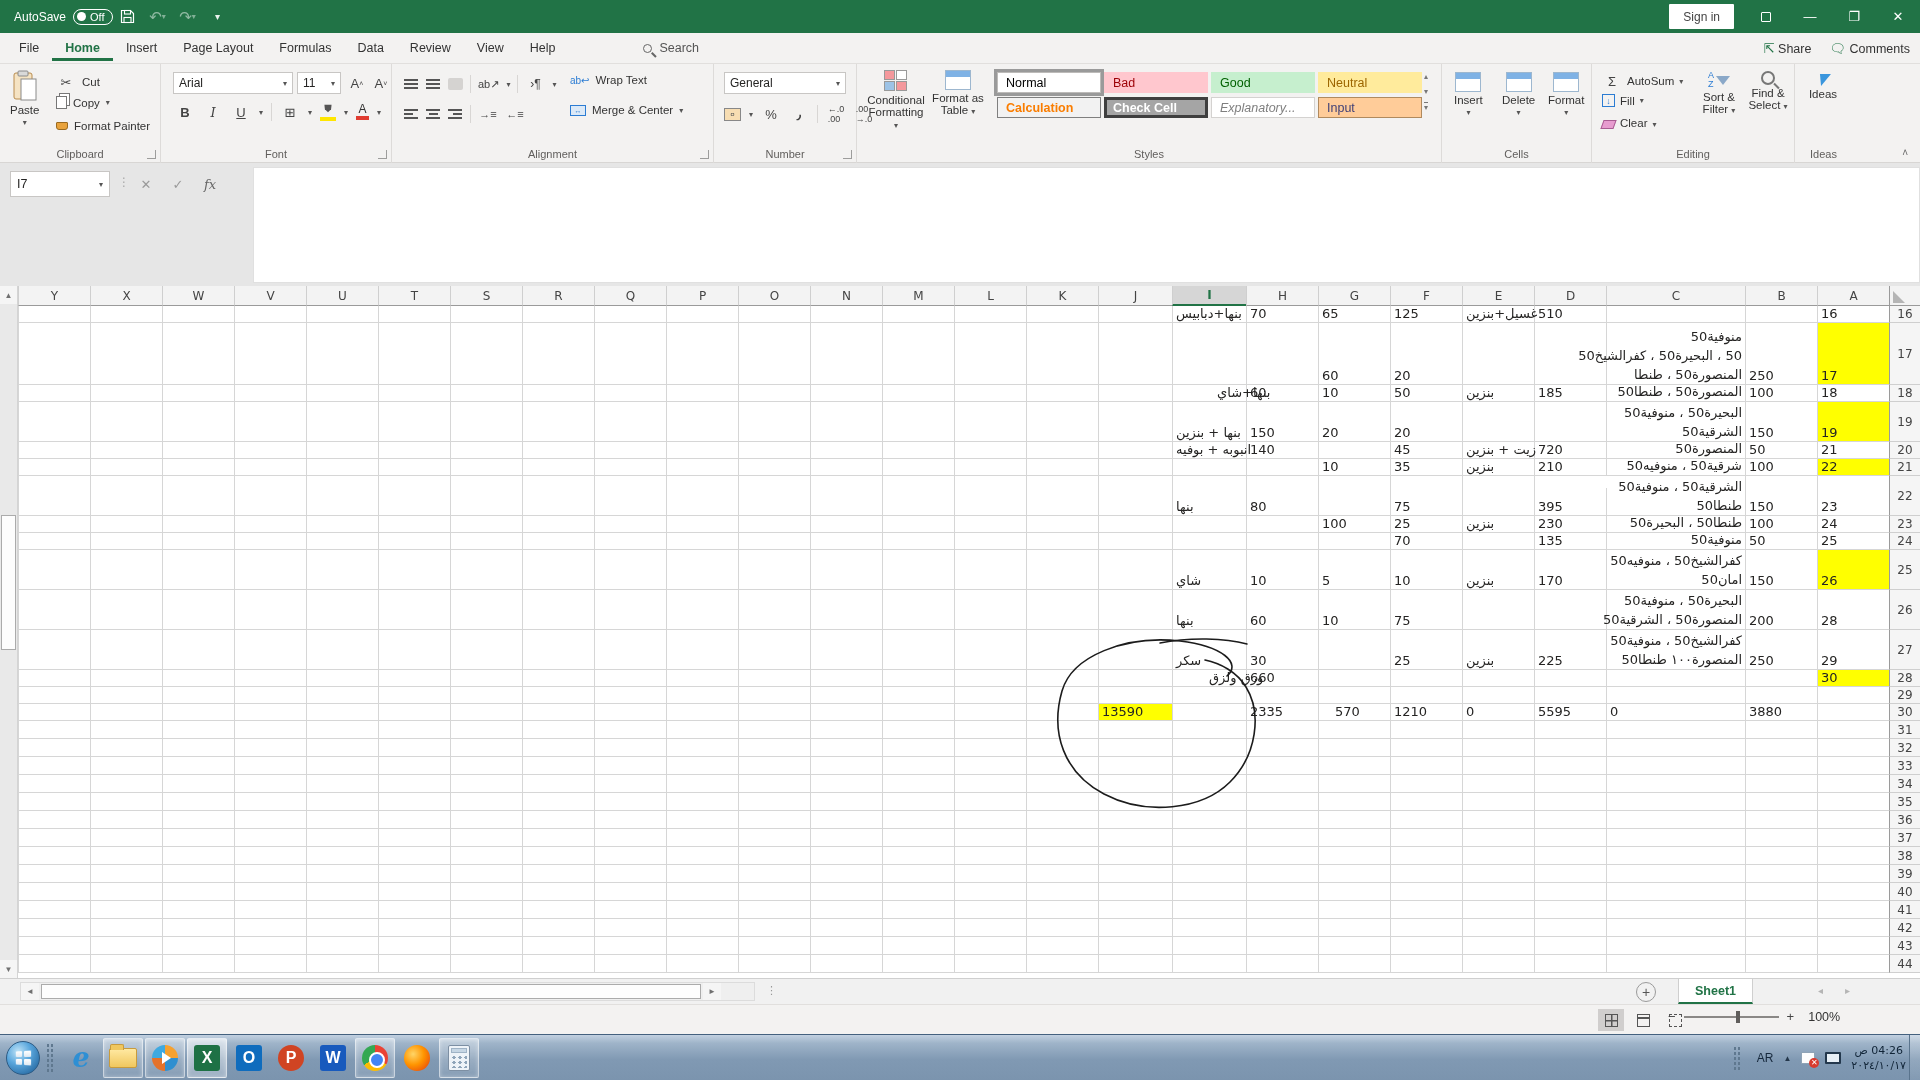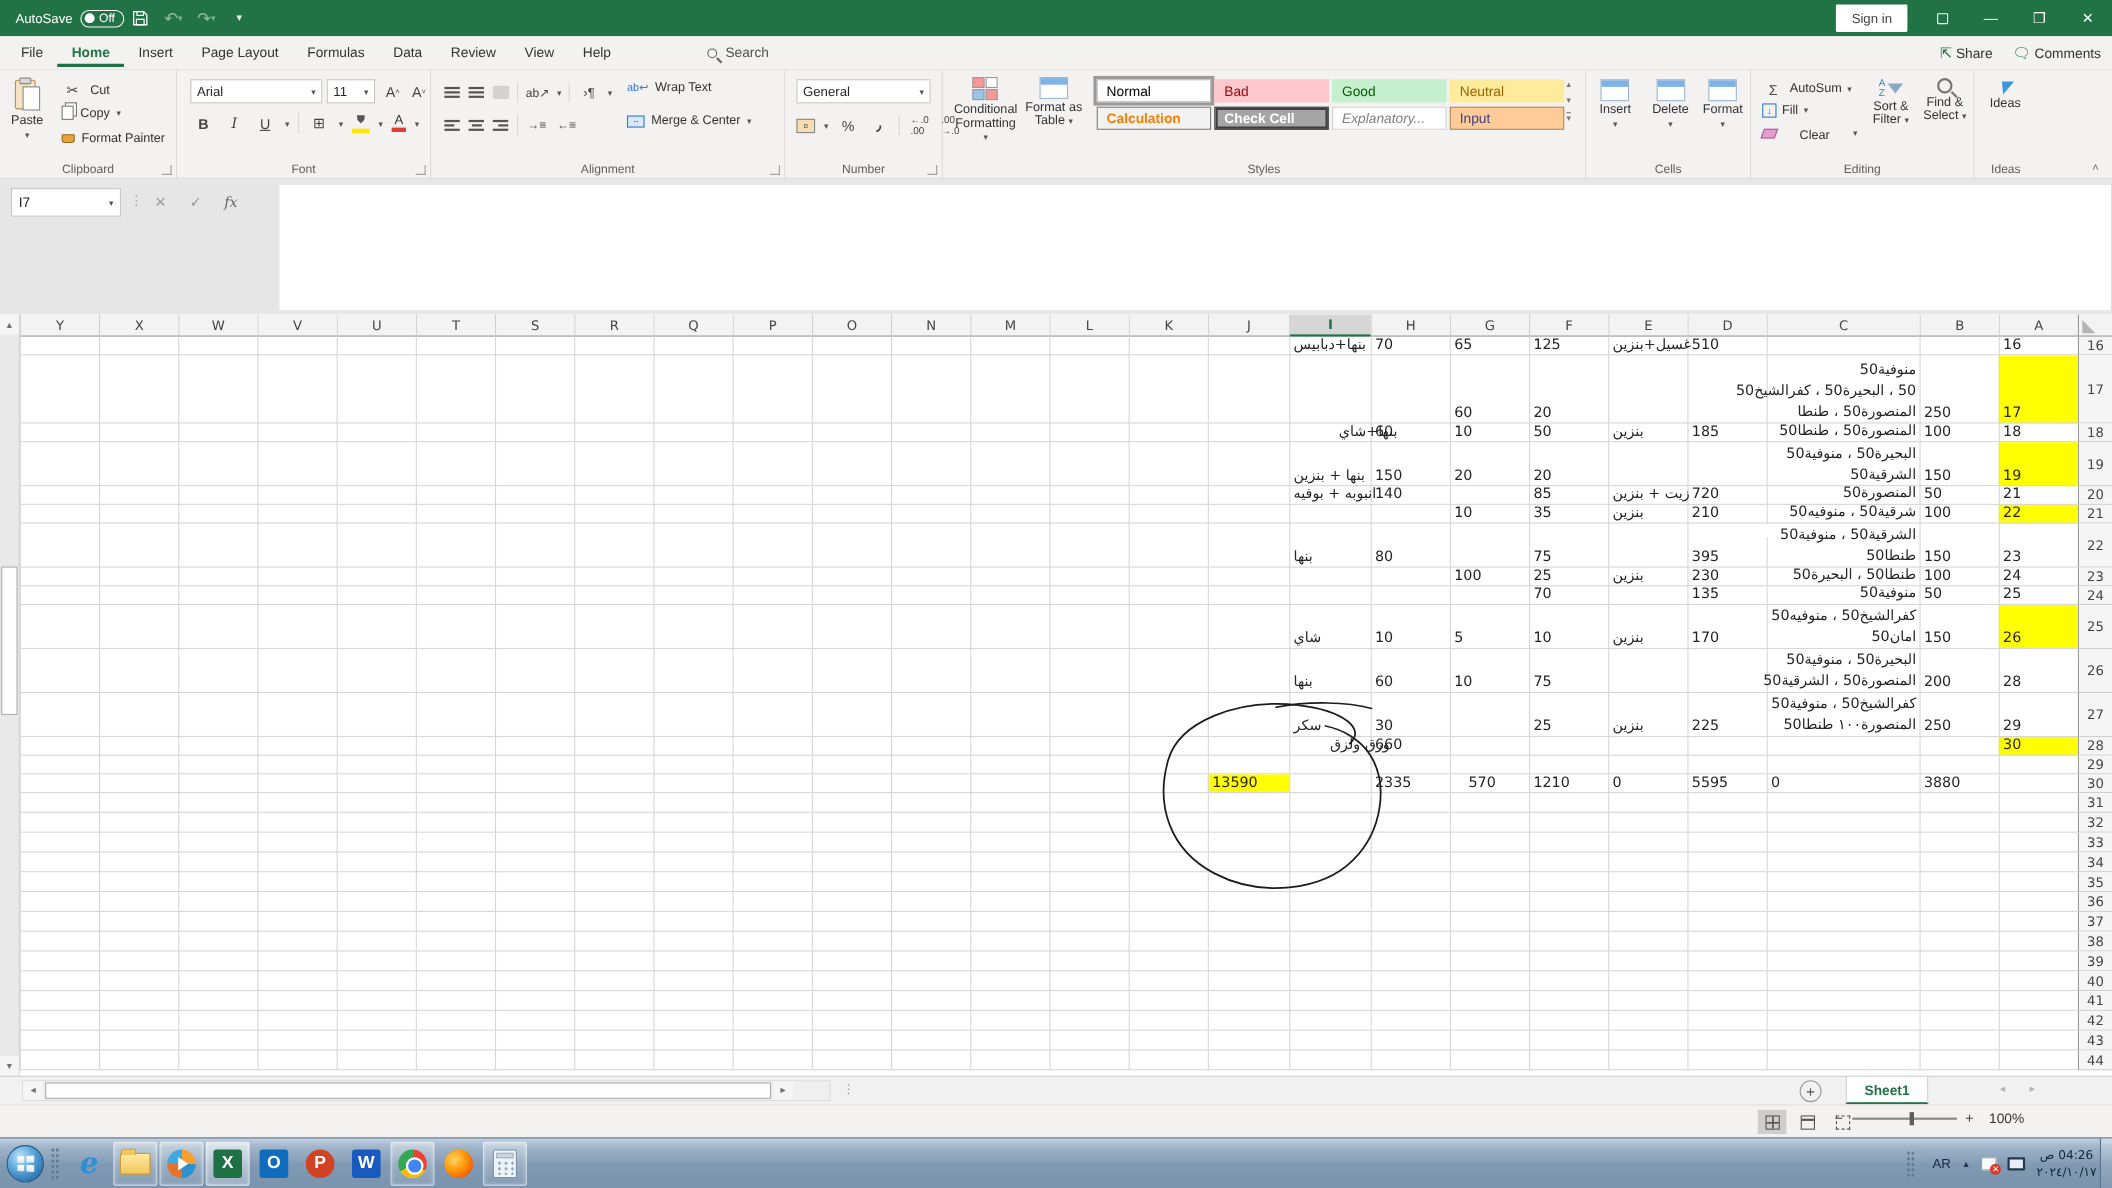--- a/index.html
+++ b/index.html
@@ -361,21 +361,21 @@
       <div style="position:absolute;left:10px;top:7px;display:flex;align-items:center;gap:5px;">
           <span class="mini">Σ</span>
           <span class="btn-lbl">AutoSum</span>
           <span class="caret">▾</span>
         </div>
       <div style="position:absolute;left:10px;top:30px;display:flex;align-items:center;gap:5px;">
           <span style="width:13px;height:13px;border:1px solid #2b7cd3;color:#2b7cd3;font-size:9px;display:flex;align-items:center;justify-content:center;">↓</span>
           <span class="btn-lbl">Fill</span>
           <span class="caret">▾</span>
         </div>
-      <div style="position:absolute;left:10px;top:53px;display:flex;align-items:flex-start;gap:21px;">
+      <div style="position:absolute;left:10px;top:53px;display:flex;align-items:flex-end;gap:5px;">
           <span style="width:13px;height:9px;background:#e79ccf;border:1px solid #a85c92;transform:skewX(-20deg);"></span>
           <span class="btn-lbl">Clear</span>
           <span class="caret">▾</span>
         </div>
       <div class="bigbtn" style="left:103px;top:7px;width:48px;">
         <span style="display:flex;align-items:center;gap:2px;">
             <span style="font-size:9px;color:#2b7cd3;line-height:9px;">A<br>Z</span>
             <span class="funnel"></span>
           </span>
         <span class="btn-lbl" style="line-height:12px;text-align:center;"><span>Sort &amp;</span><br><span>Filter </span><span class="caret">▾</span></span>
@@ -631,21 +631,21 @@
           <div class="cell cellC" style="width: 139px;">
             <div class="cline">المنصورة50</div>
           </div>
           <div class="cell" style="width: 72px;">
             <span class="v" dir="rtl">720</span>
           </div>
           <div class="cell" style="width: 72px;">
             <span class="v" dir="rtl">زيت + بنزين</span>
           </div>
           <div class="cell" style="width: 72px;">
-            <span class="v" dir="rtl">85</span>
+            <span class="v" dir="rtl">45</span>
           </div>
           <div class="cell" style="width: 72px;"></div>
           <div class="cell" style="width: 72px;">
             <span class="v" dir="rtl">140</span>
           </div>
           <div class="cell" style="width: 74px;">
             <span class="v" dir="rtl">انبوبه + بوفيه</span>
           </div>
           <div class="cell" style="width: 74px;"></div>
           <div class="cell" style="width: 72px;"></div>

